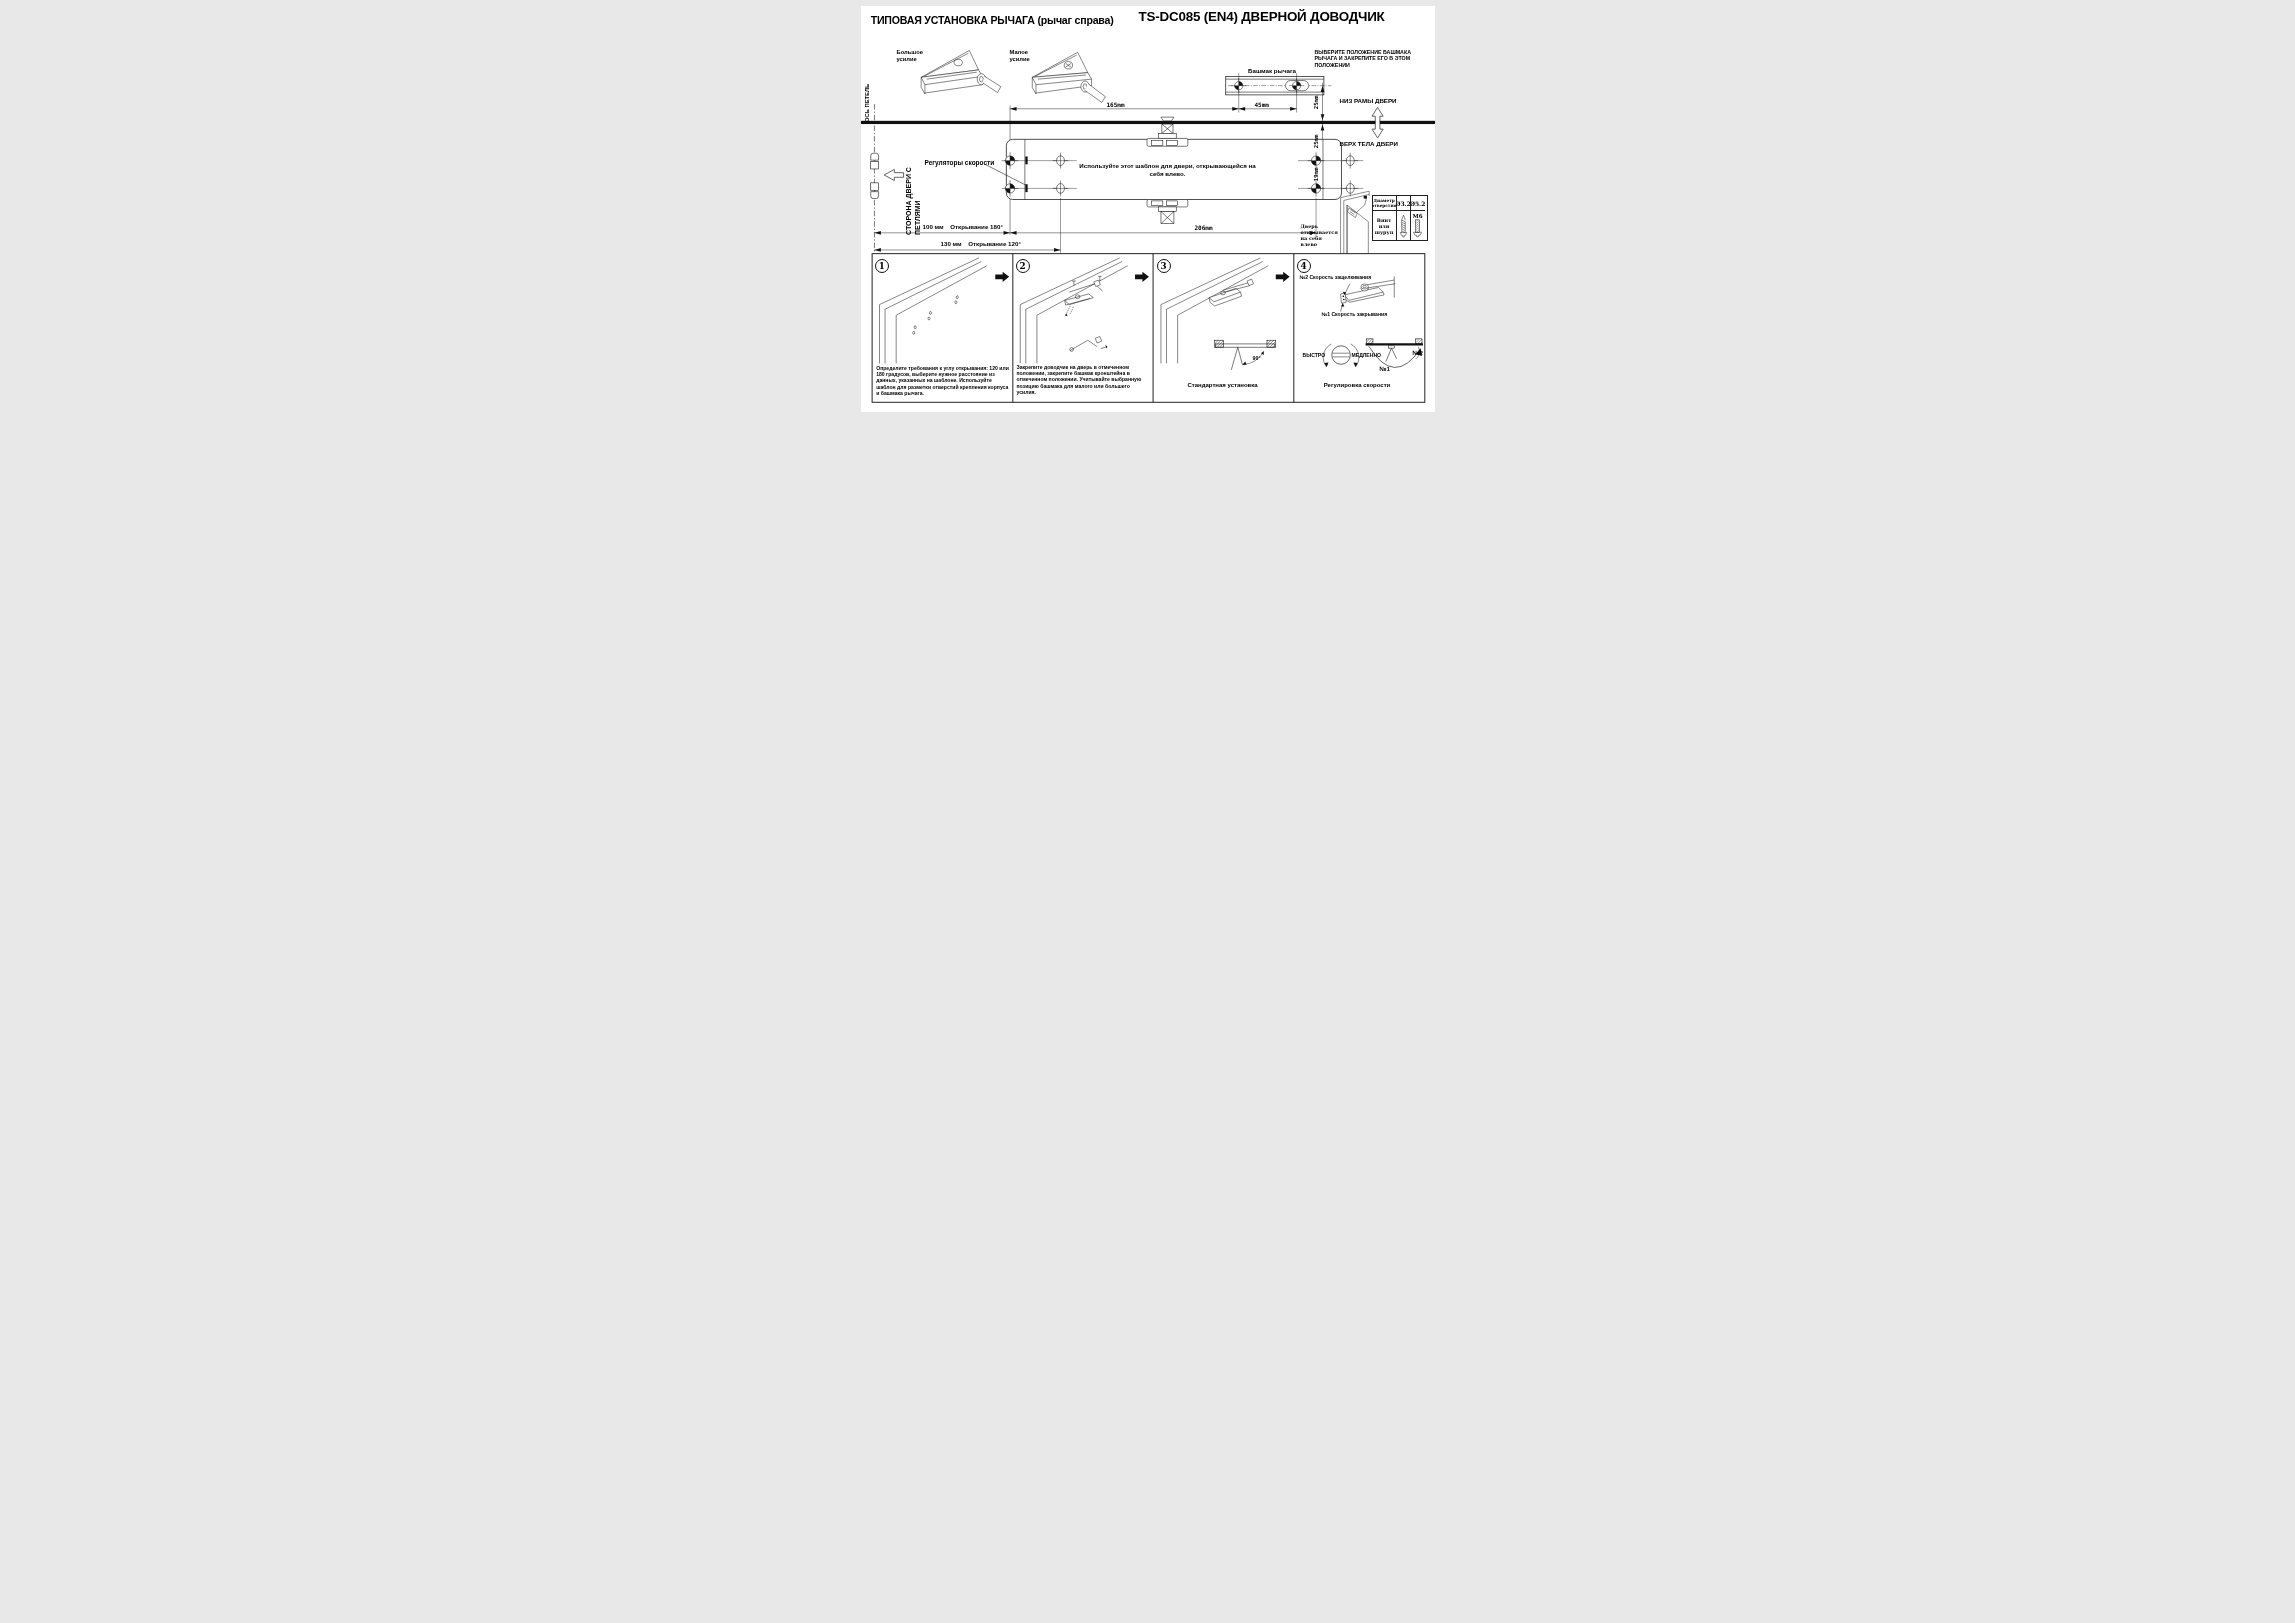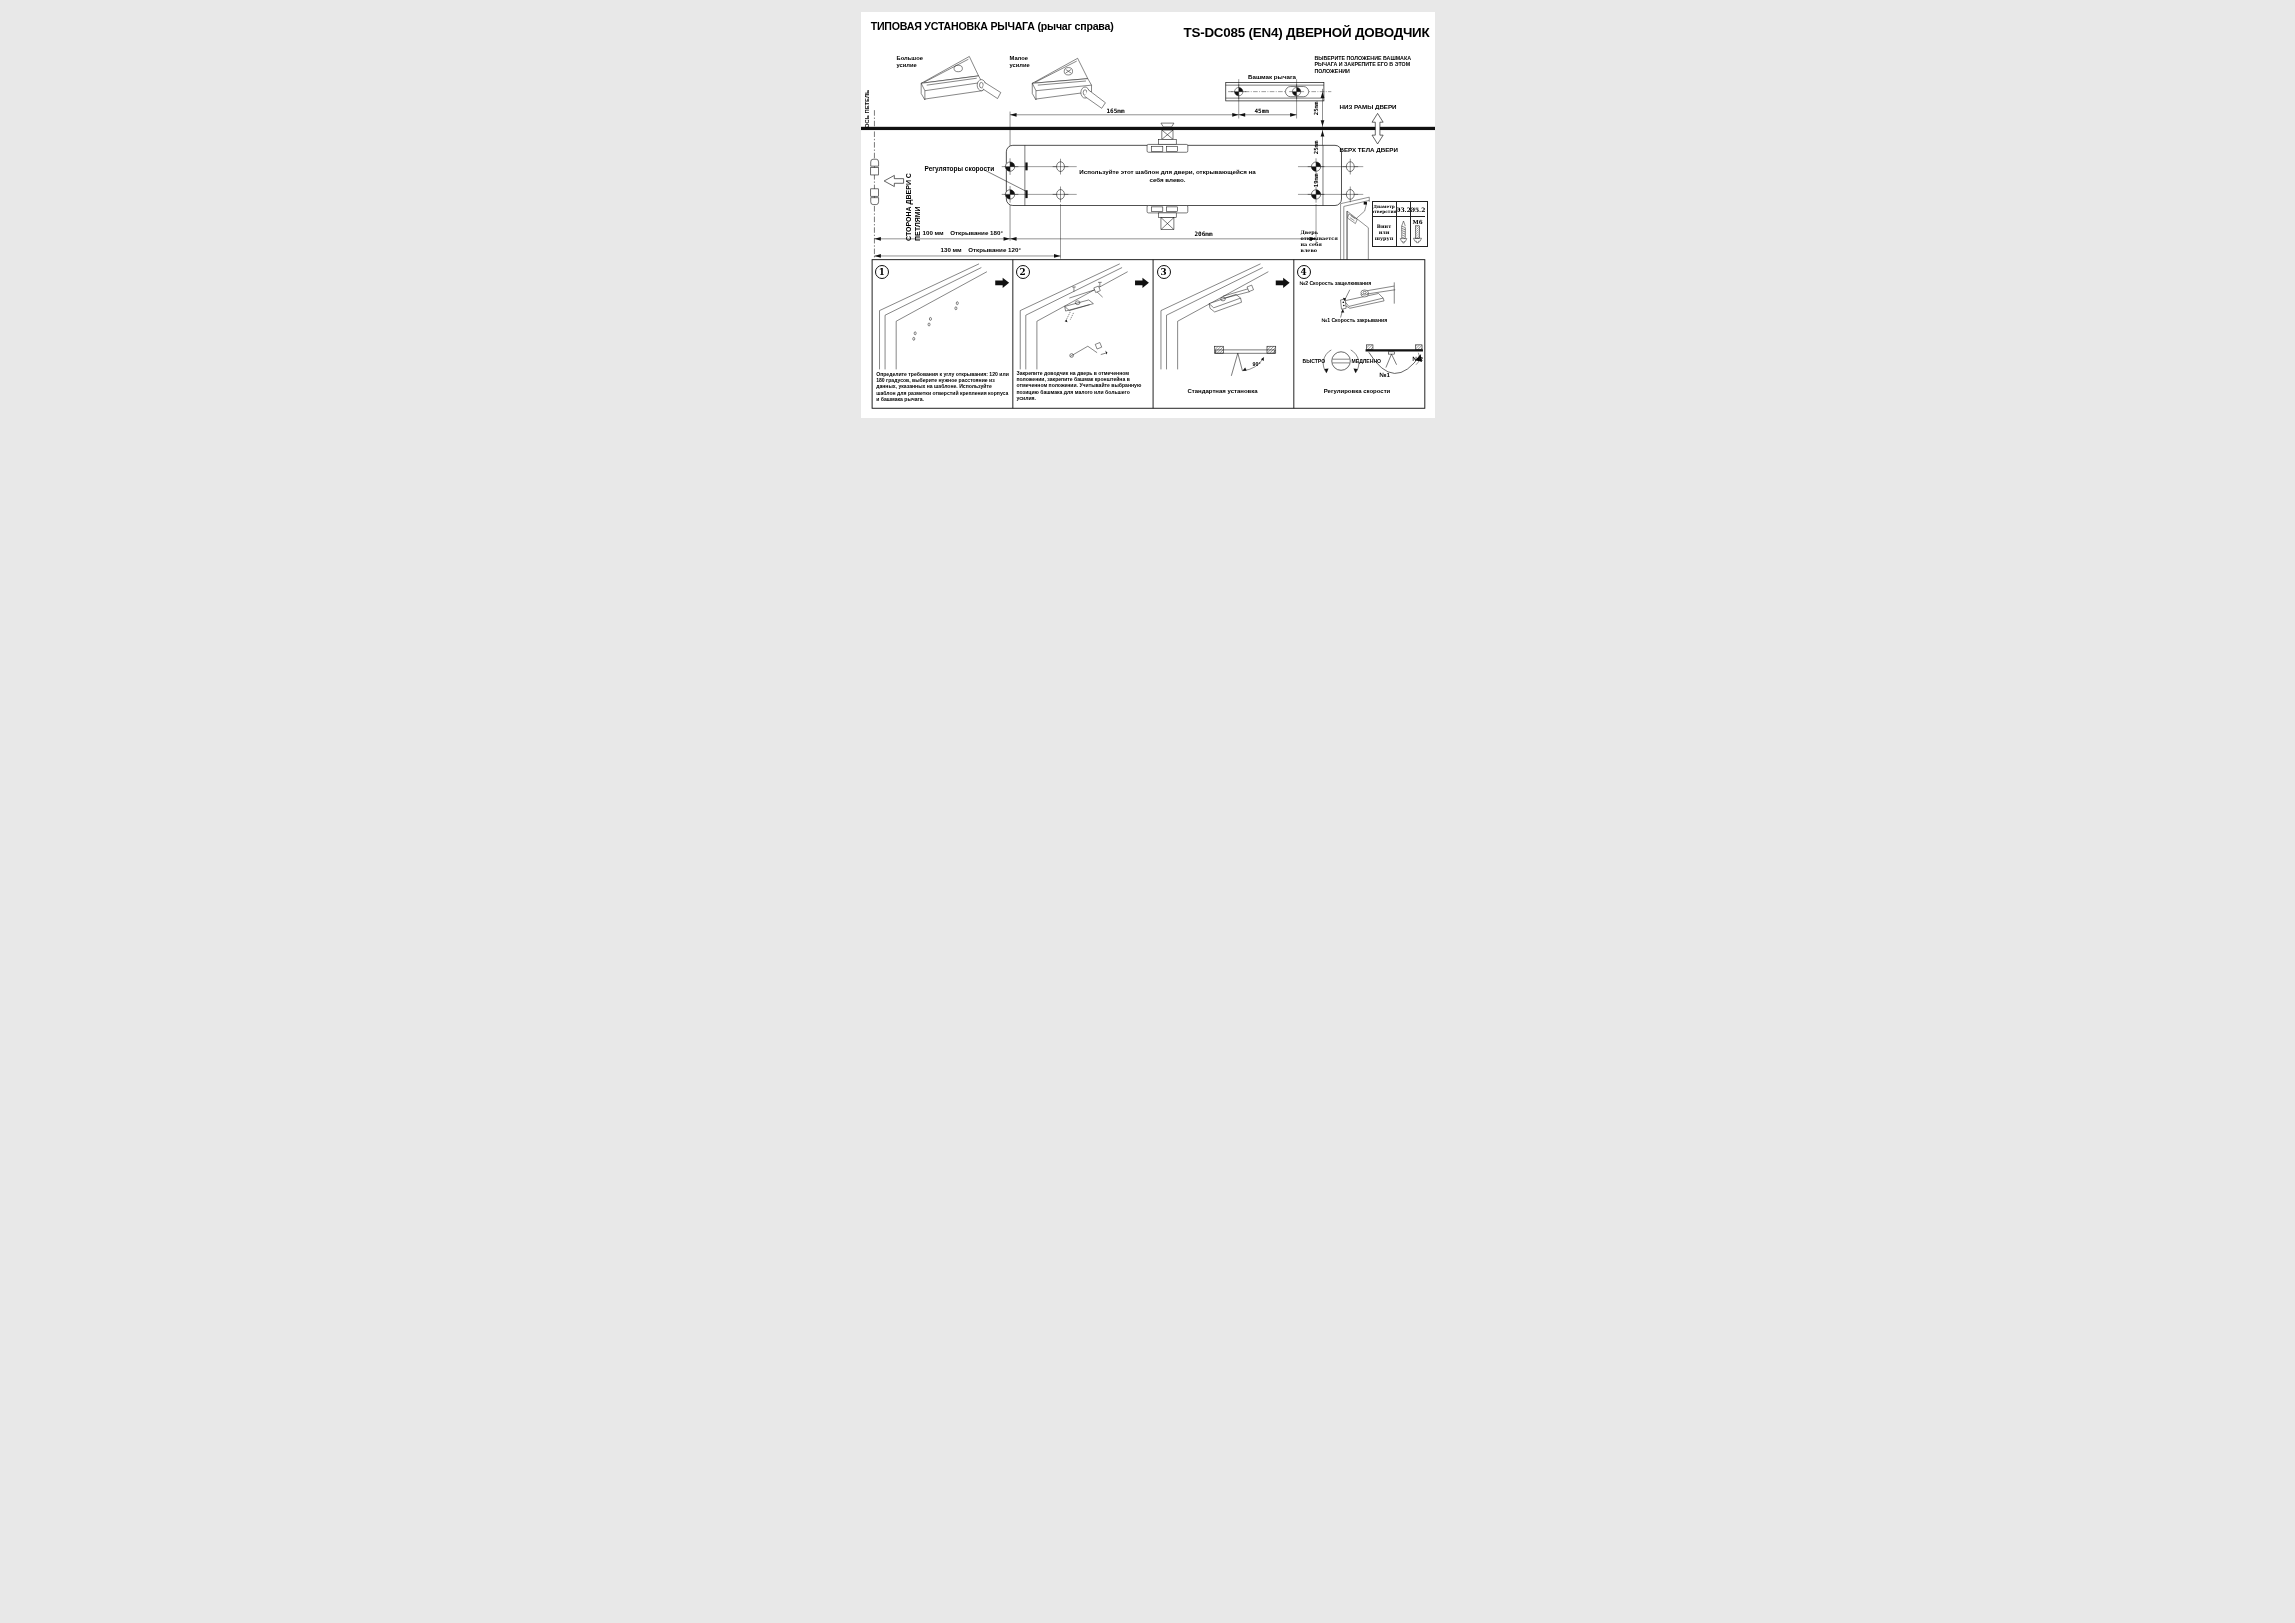--- a/index.html
+++ b/index.html
@@ -1,25 +1,25 @@
 <!DOCTYPE html>
 <html style="font-size:7.4px"><head>
 <meta charset="utf-8">
 <style>
   html,body{margin:0;padding:0;background:#e8e8e8;}
-  .page{position:relative;width:574px;height:406px;background:#ffffff;margin:12px auto;
+  .page{position:relative;width:574px;height:406px;background:#ffffff;margin:6px auto;
         font-family:"Liberation Sans",sans-serif;color:#000;overflow:hidden;}
   .art{position:absolute;left:0;top:0;width:574px;height:406px;}
   .lbl{position:absolute;font-weight:bold;color:#000;line-height:1.22;white-space:normal;}
   .mono{font-family:"DejaVu Sans Mono",monospace;}
   .serif{font-family:"DejaVu Serif",serif;}
   .vtext{writing-mode:vertical-rl;transform:rotate(180deg);}
   .rot90{transform:rotate(-90deg);transform-origin:center center;}
   .title-left{left:10.2px;top:8.3px;font-size:10.6px;letter-spacing:-0.2px;}
-  .title-right{left:278px;top:13px;width:291px;font-size:13.4px;text-align:right;letter-spacing:-0.2px;}
+  .title-right{left:278px;top:3px;width:291px;font-size:13.4px;text-align:left;letter-spacing:-0.2px;}
   .circnum{position:absolute;width:12px;height:12px;border:0.9px solid #111;border-radius:50%;
            font-family:"DejaVu Serif",serif;font-size:8.8px;font-weight:bold;
            display:flex;align-items:center;justify-content:center;background:#fff;}
   .tbl{position:absolute;left:511px;top:189px;width:54px;height:44px;border:0.9px solid #222;
        display:grid;grid-template-columns:24px 14px 14px;grid-template-rows:15px 29px;}
   .tbl .cell{border-right:0.7px solid #222;border-bottom:0.7px solid #222;
        display:flex;flex-direction:column;align-items:center;justify-content:center;
        font-family:"DejaVu Serif",serif;font-weight:bold;text-align:center;overflow:hidden;}
   .tbl .cell:nth-child(3n){border-right:none;}
   .tbl .cell:nth-child(n+4){border-bottom:none;}

